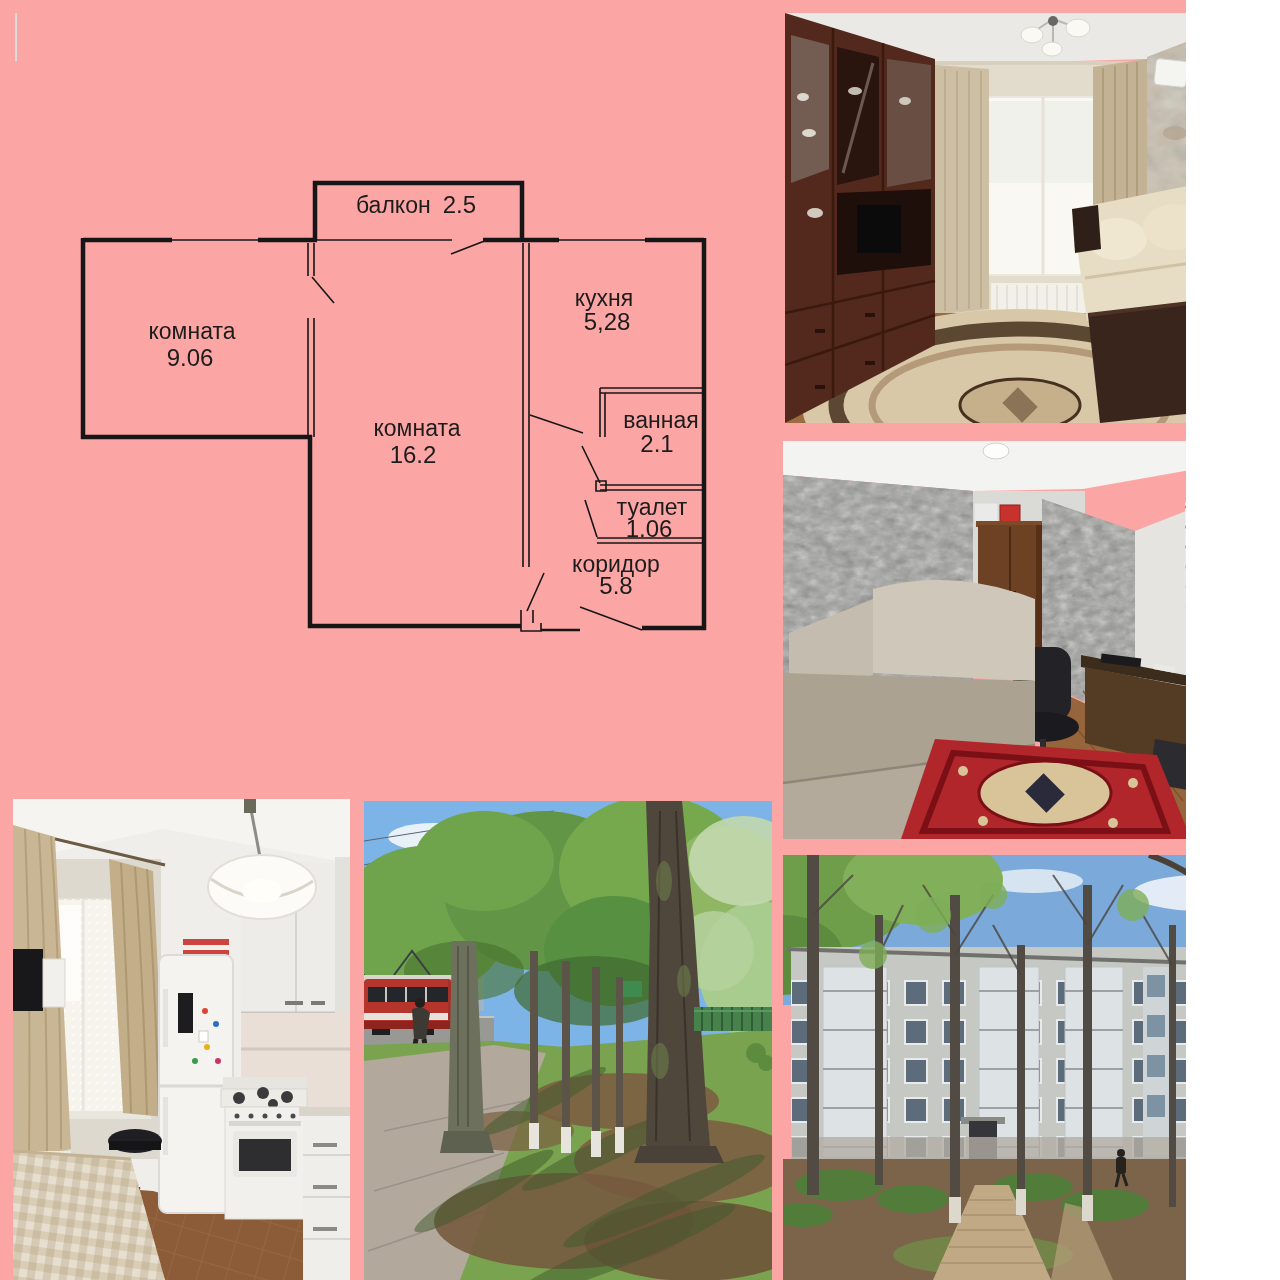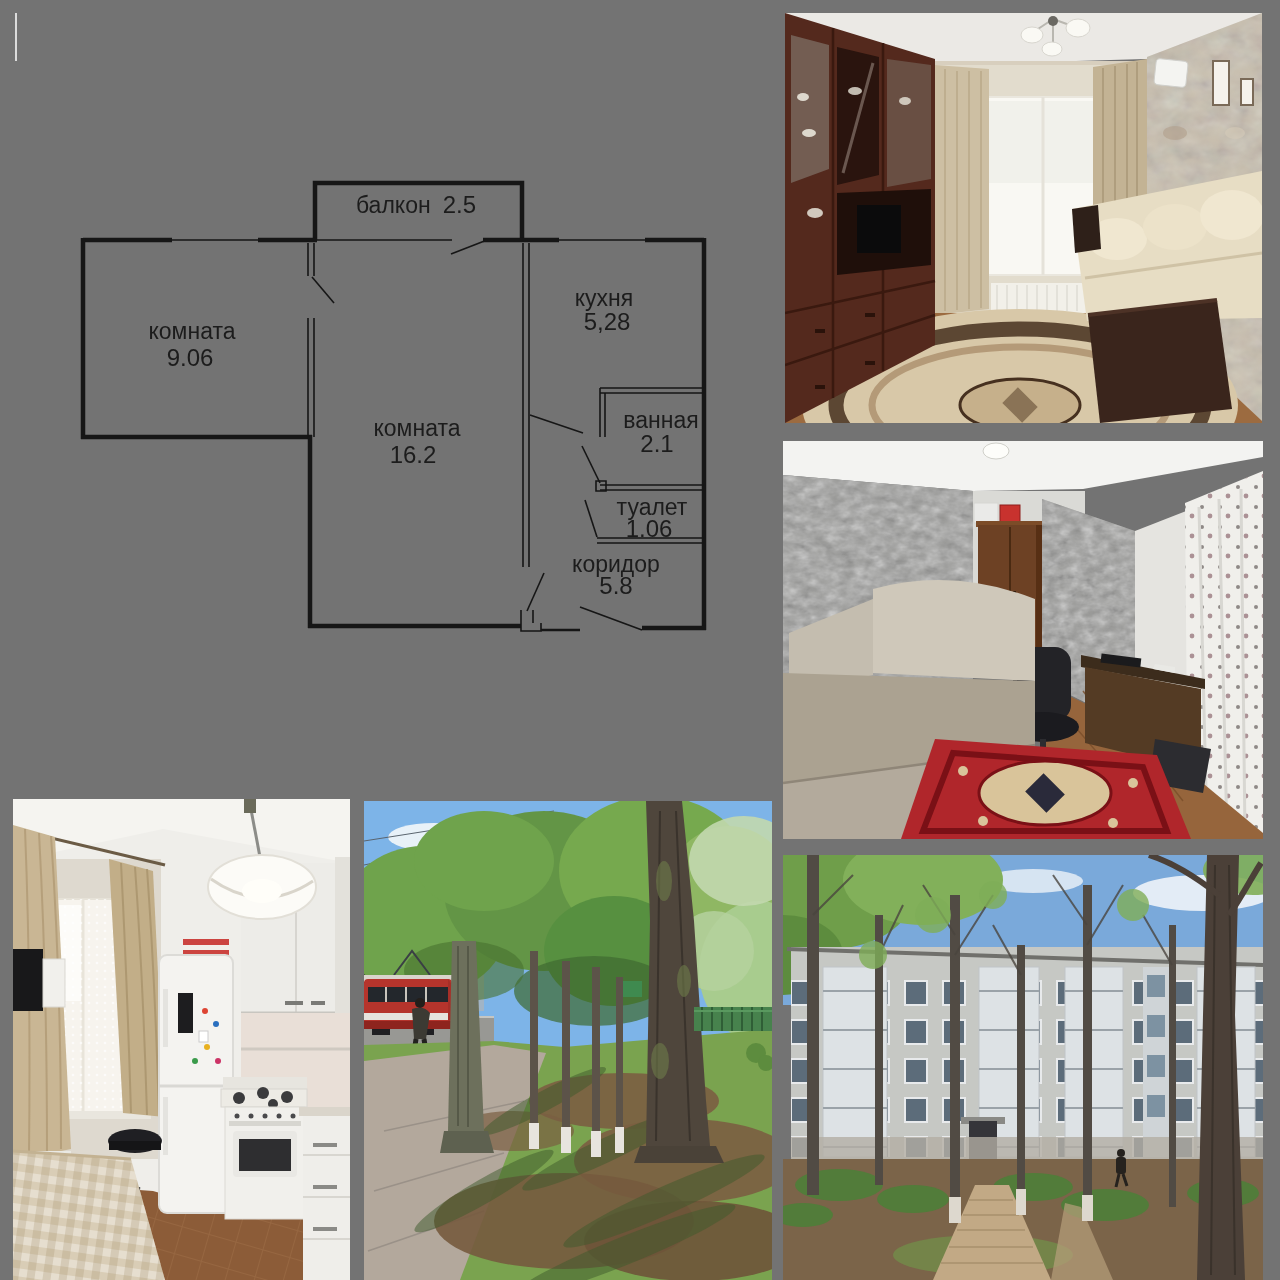--- a/index.html
+++ b/index.html
@@ -1,16 +1,16 @@
 <!DOCTYPE html>
 <html><head>
 <meta charset="utf-8">
 <style>
   html,body{margin:0;padding:0;background:#ffffff;}
-  .canvas{position:relative;width:1280px;height:1280px;background:#737373;overflow:hidden;
+  .canvas{position:relative;width:1186px;height:1280px;background:#fca5a5;overflow:hidden;
           font-family:"Liberation Sans","DejaVu Sans",sans-serif;}
   .plan{position:absolute;left:0;top:0;}
   .plan-label{font-family:"Liberation Sans","DejaVu Sans",sans-serif;font-size:23px;fill:#1c1c1c;}
   .plan-num{font-size:24px;}
   .photo{position:absolute;overflow:hidden;}
   .photo svg{display:block;width:100%;height:100%;}
   .artifact-line{position:absolute;left:15px;top:13px;width:2px;height:48px;background:#dcdcdc;}
 </style>
 </head>
 <body>

